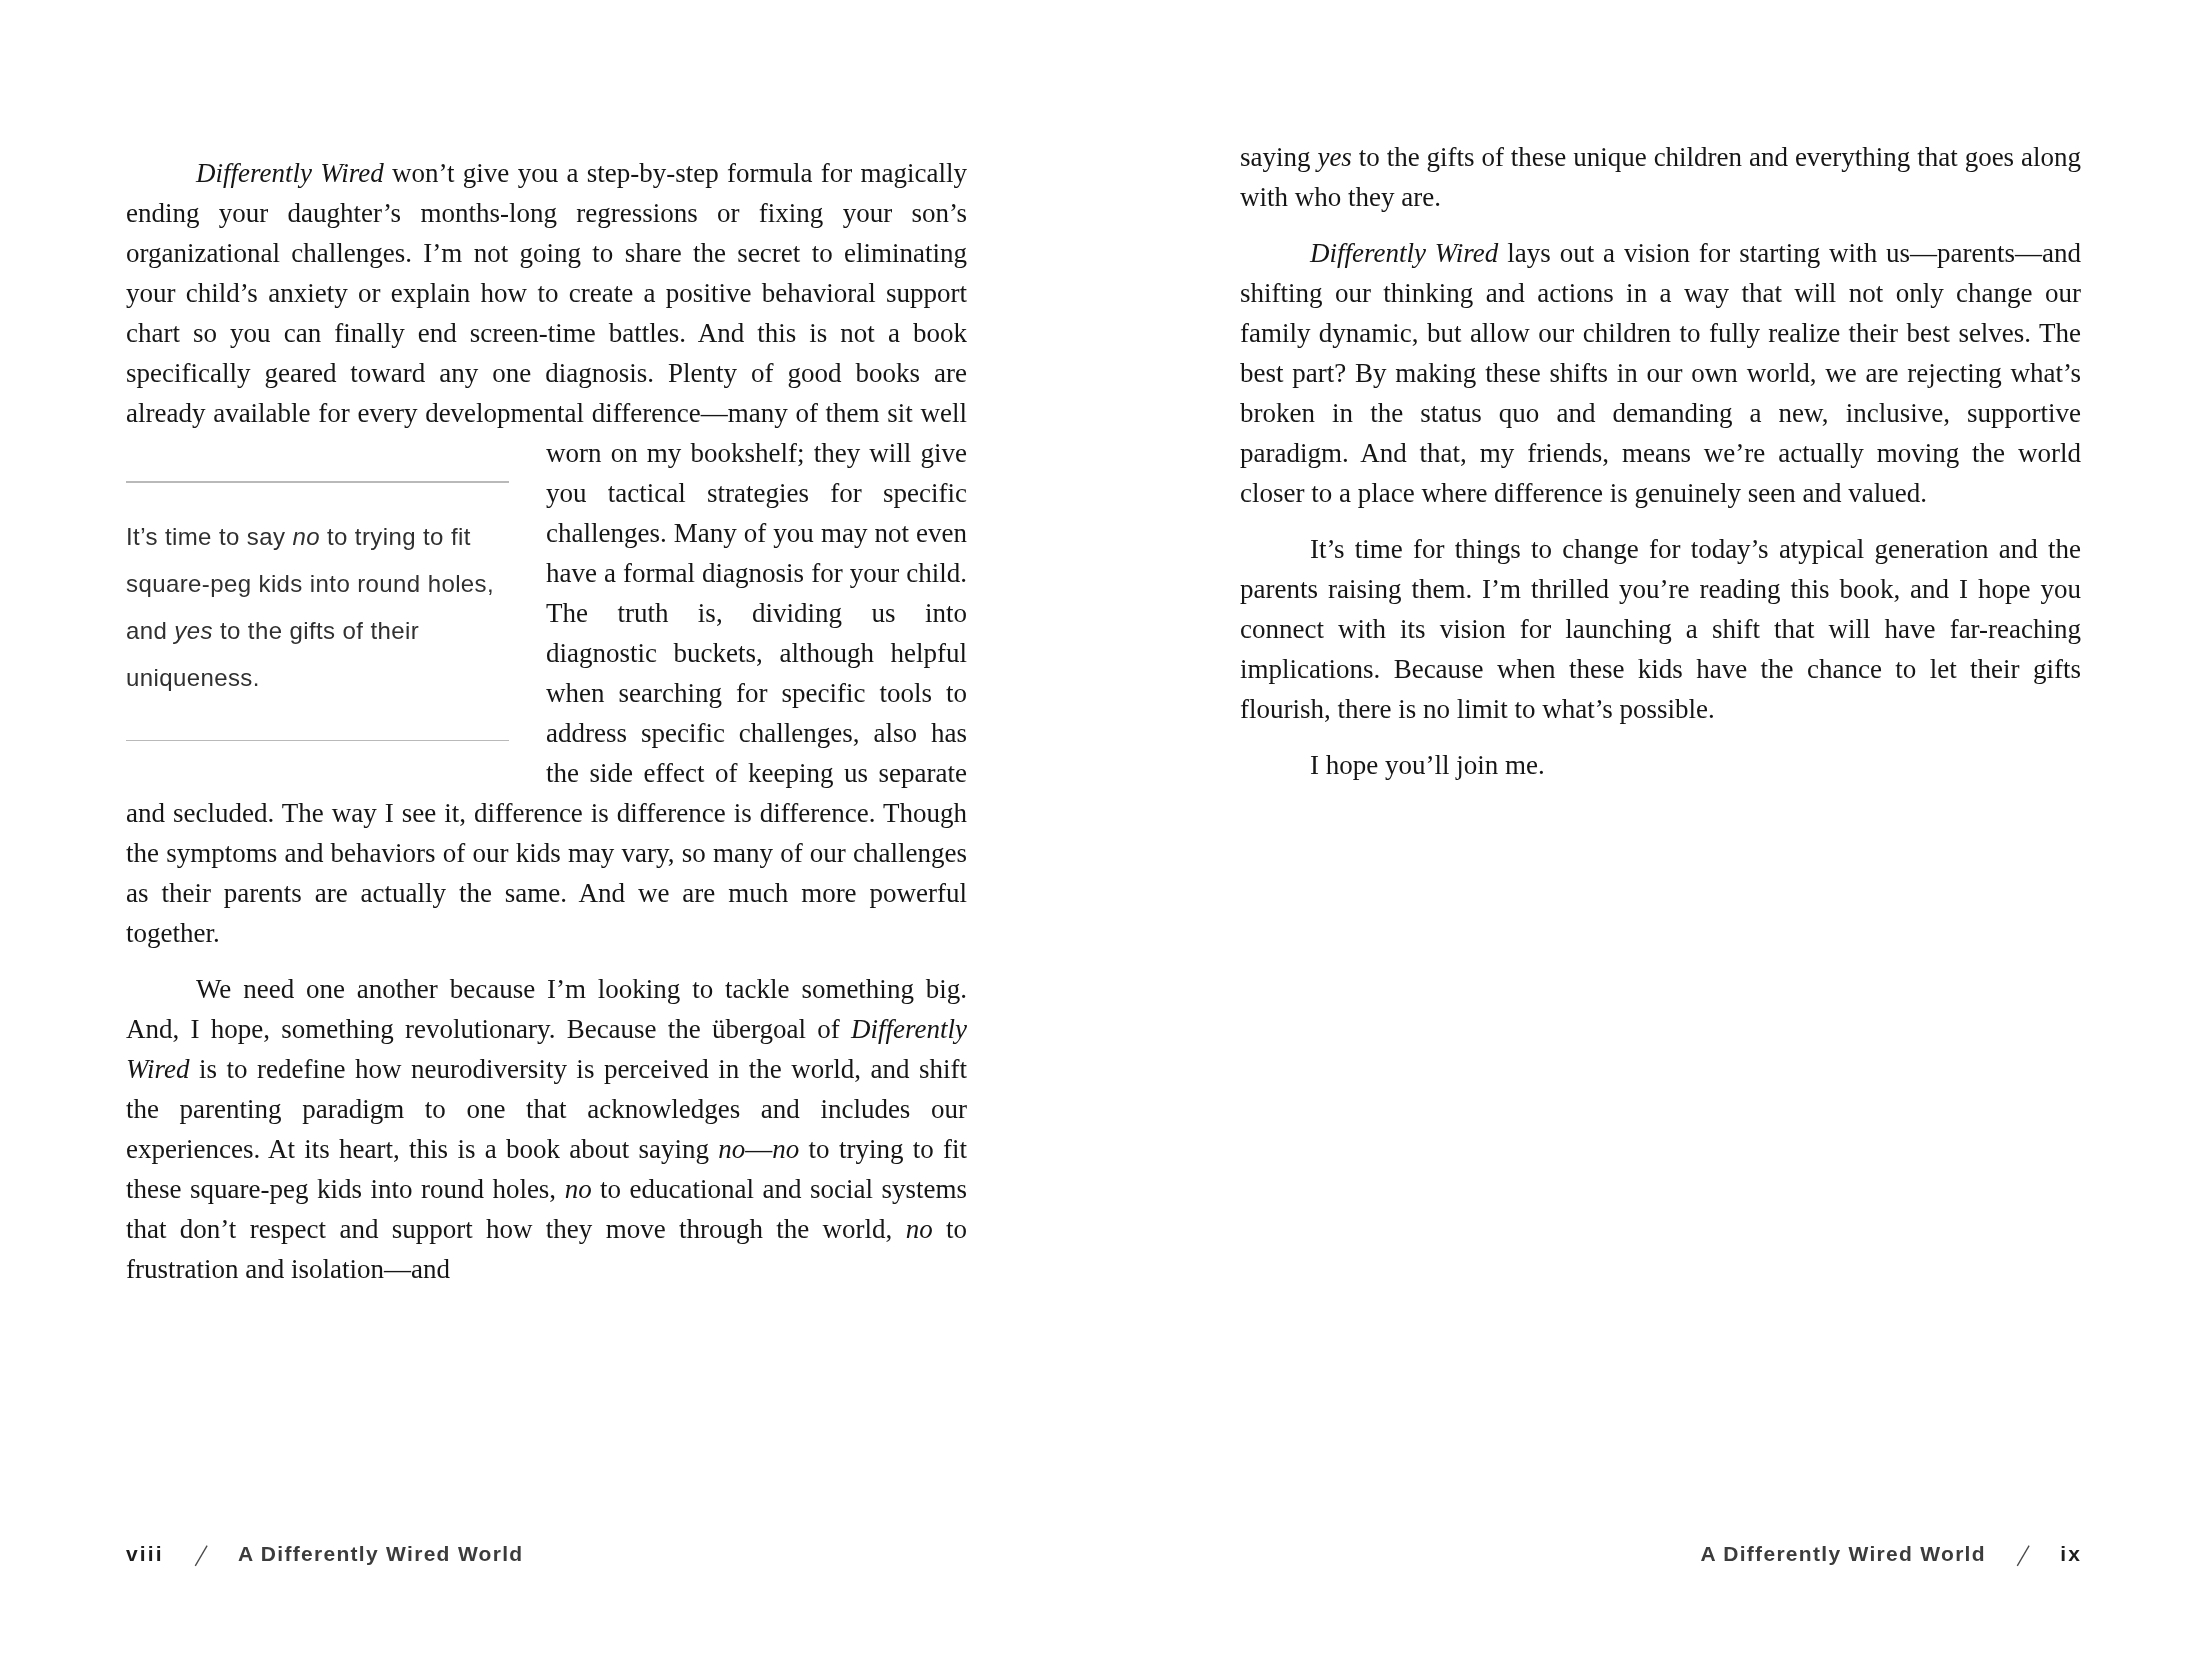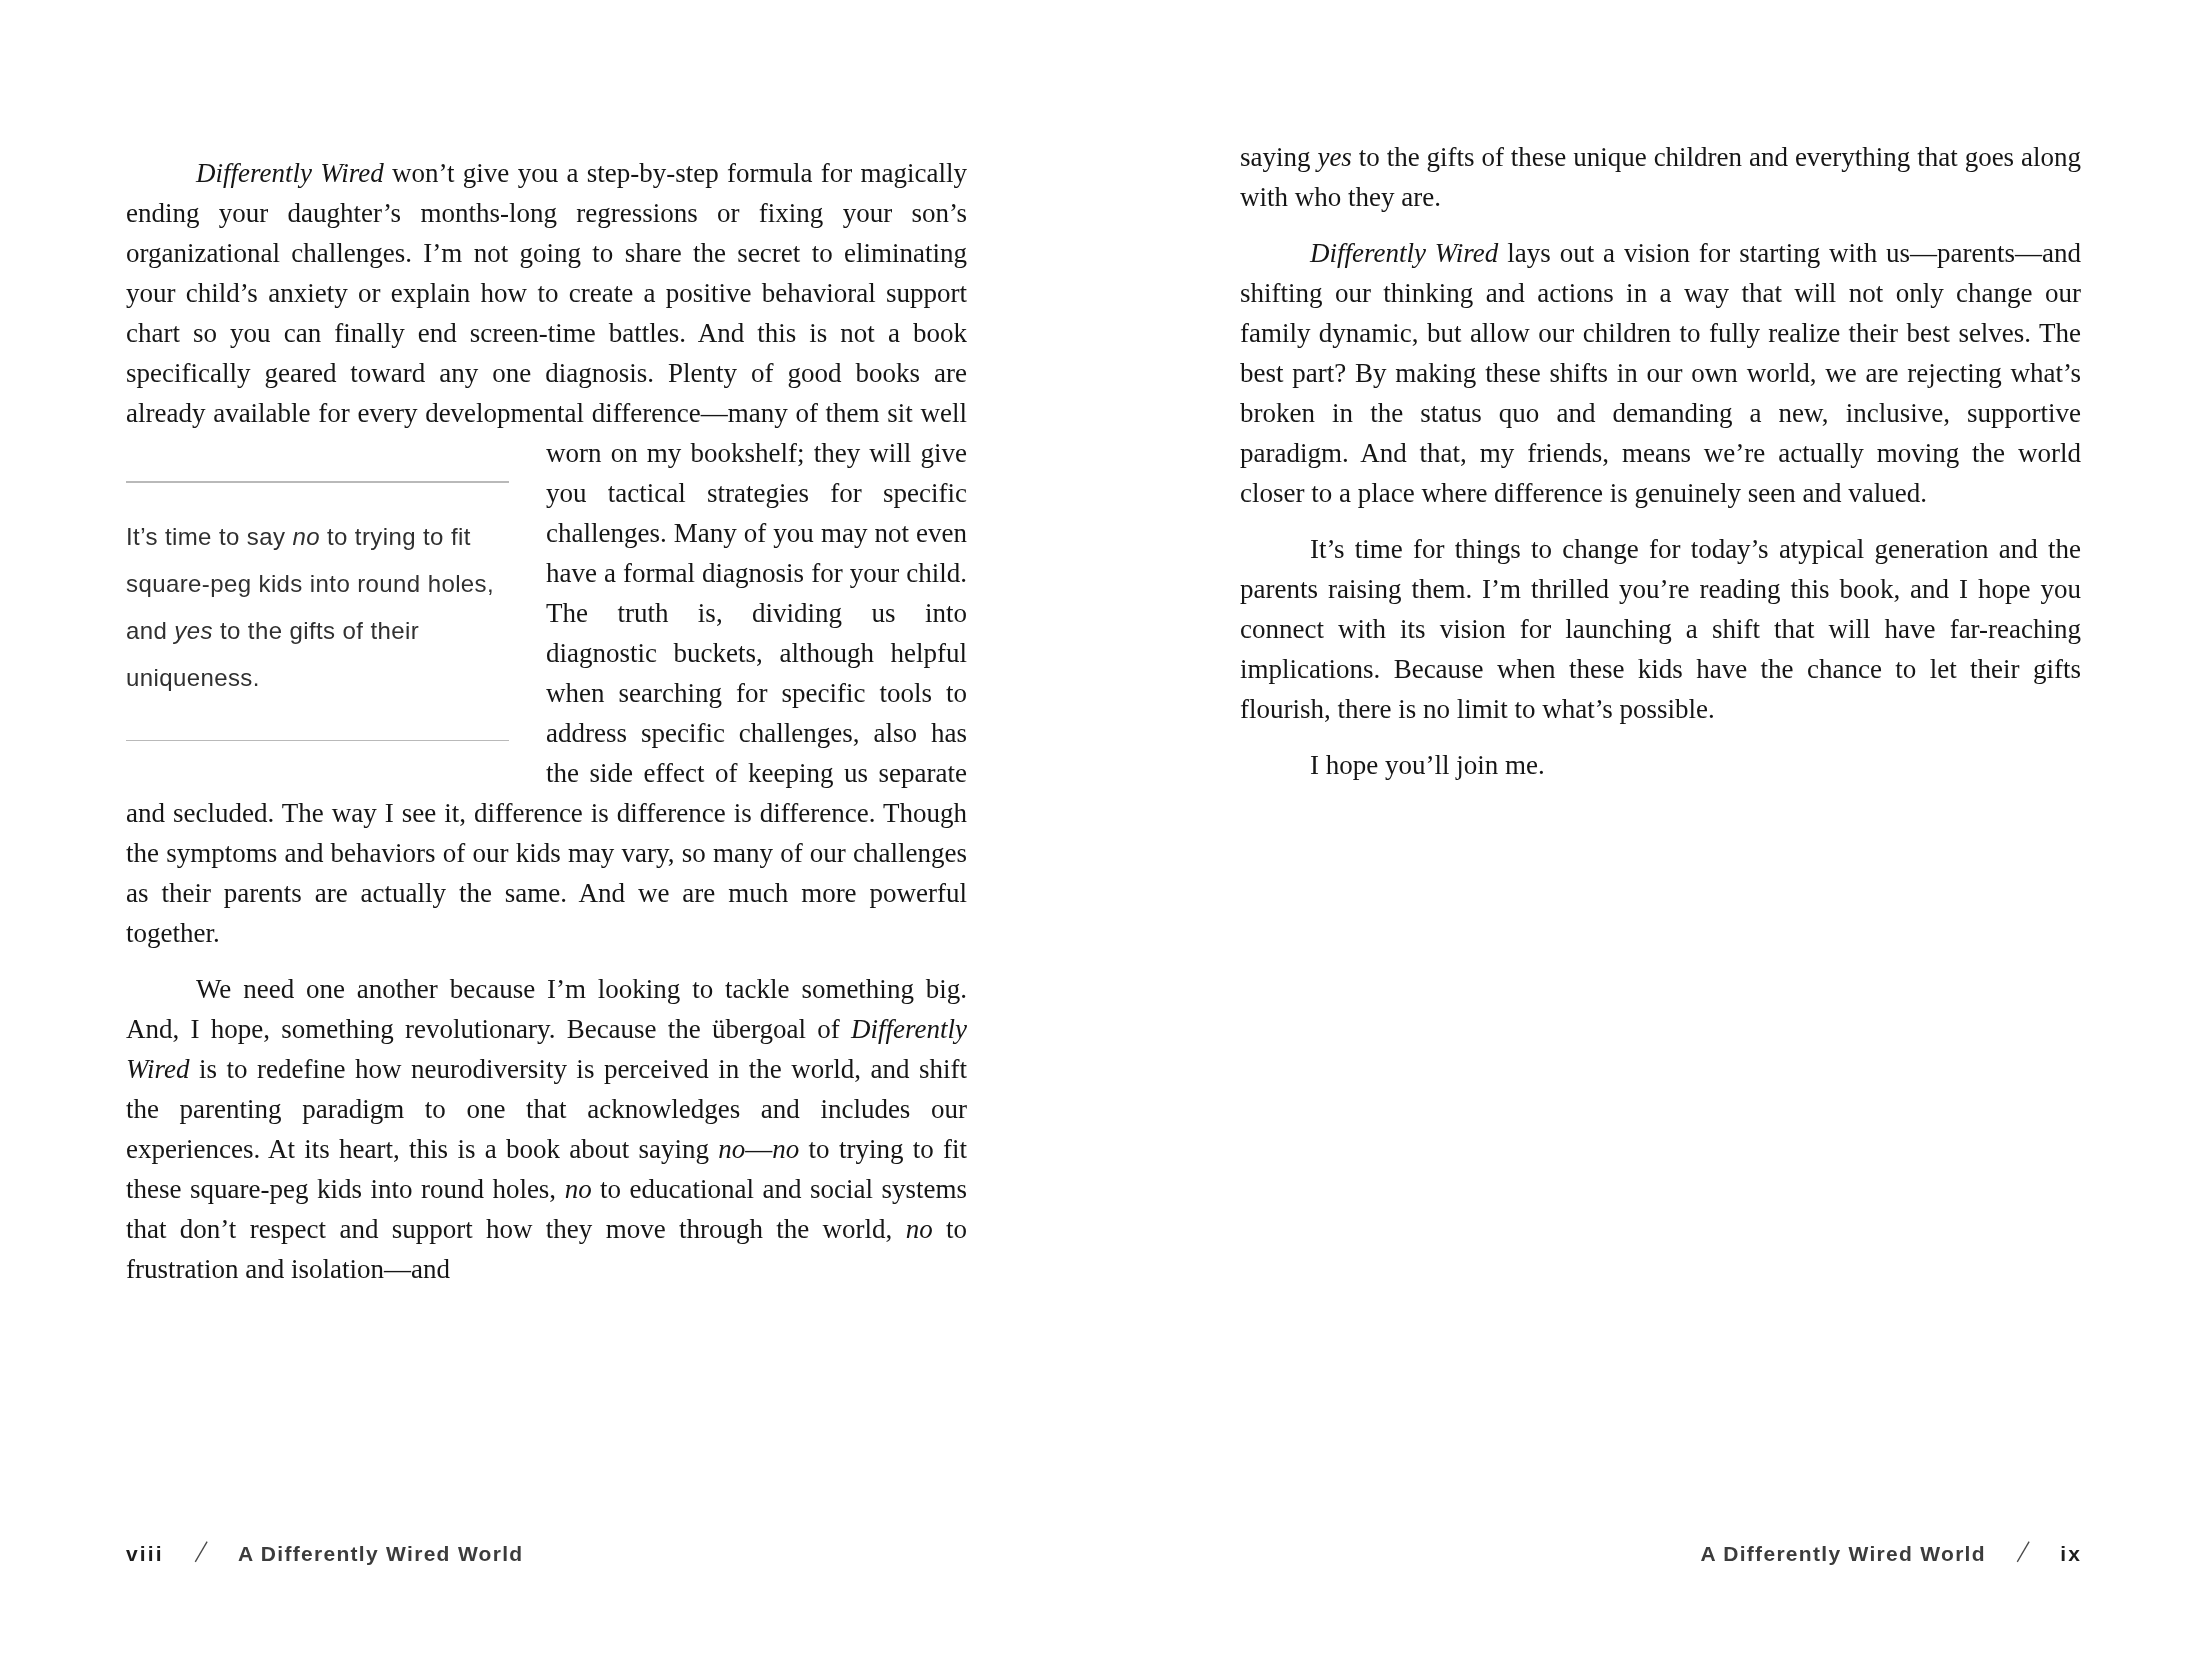--- a/index.html
+++ b/index.html
@@ -38,21 +38,21 @@
     font-weight:300;
     font-size:24px;line-height:47px;letter-spacing:0.4px;
     color:var(--quote-text,#303030);
     text-align:left;text-indent:0;
   }
   .pq-text i{font-style:italic;}
 
   
   .footer{
     position:absolute;top:1539px;
-    display:flex;align-items:flex-start;gap:27px;
+    display:flex;align-items:flex-end;gap:27px;
     font-family:"Liberation Sans", sans-serif;
     font-size:21px;line-height:29px;
   }
   .footer-left{left:126px;}
   .footer-right{right:123px;justify-content:flex-end;}
   .folio{
     font-weight:700;letter-spacing:2.1px;
     color:var(--folio,#1d1d1d);
   }
   .running-title{

